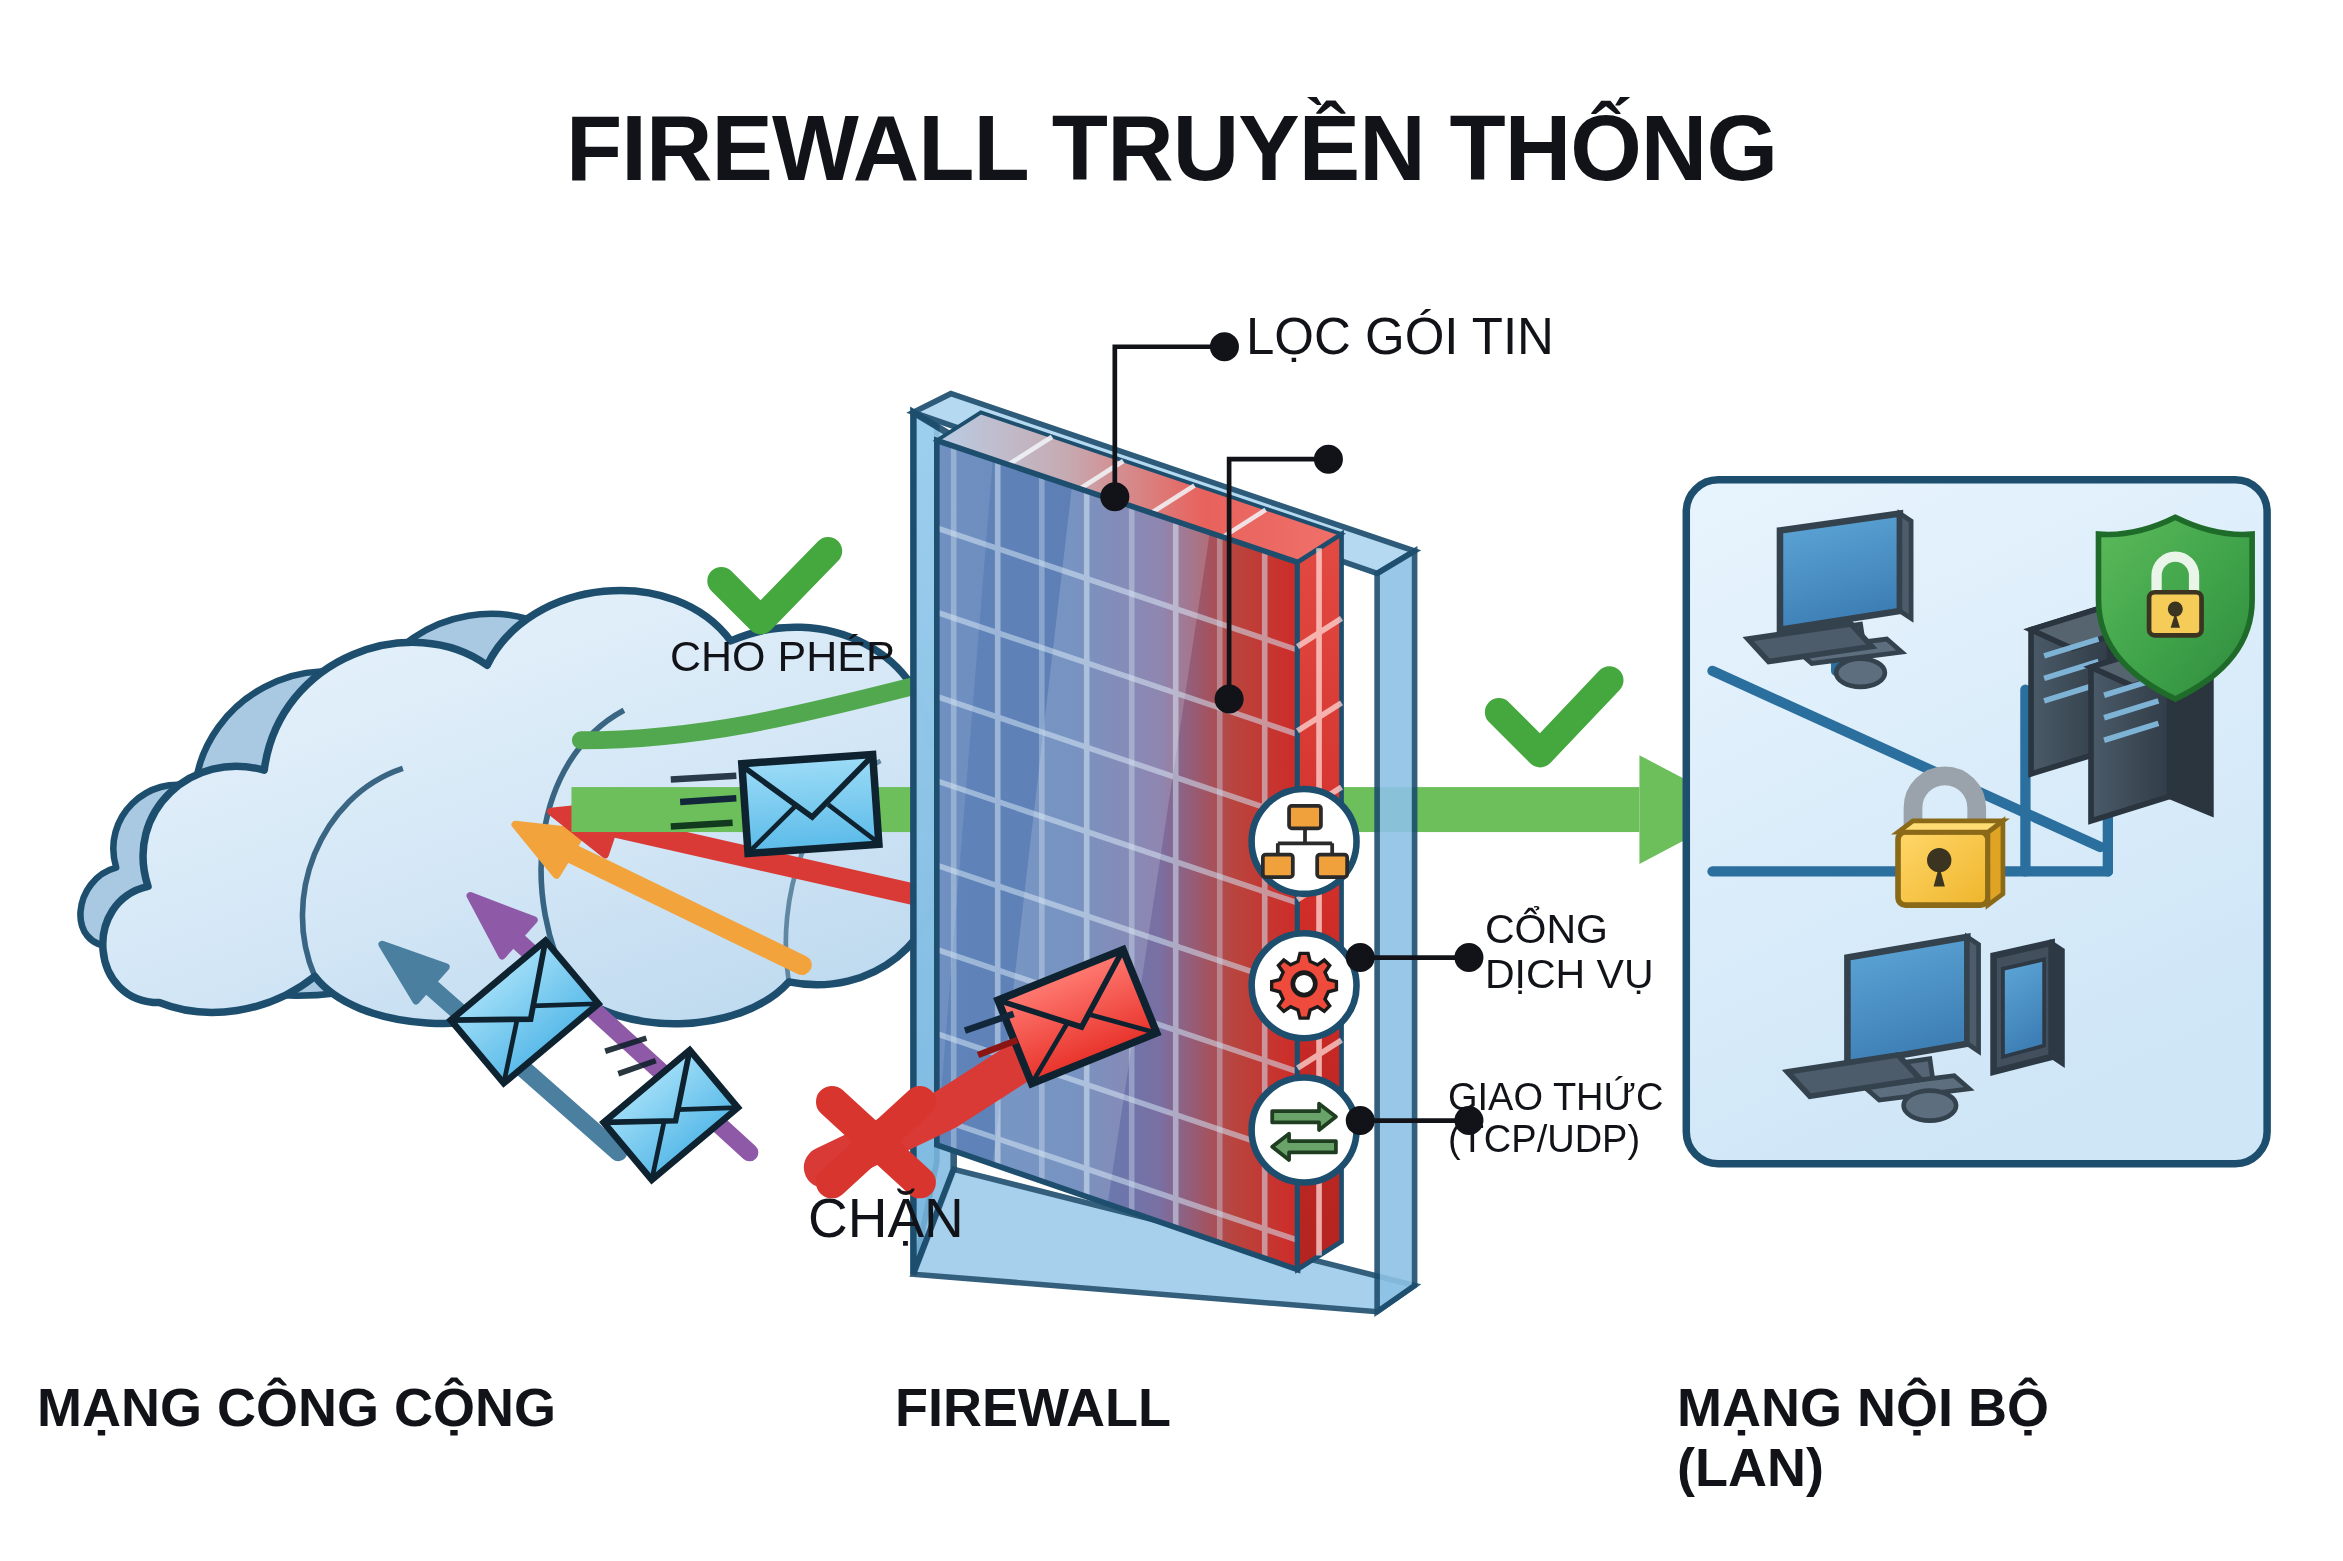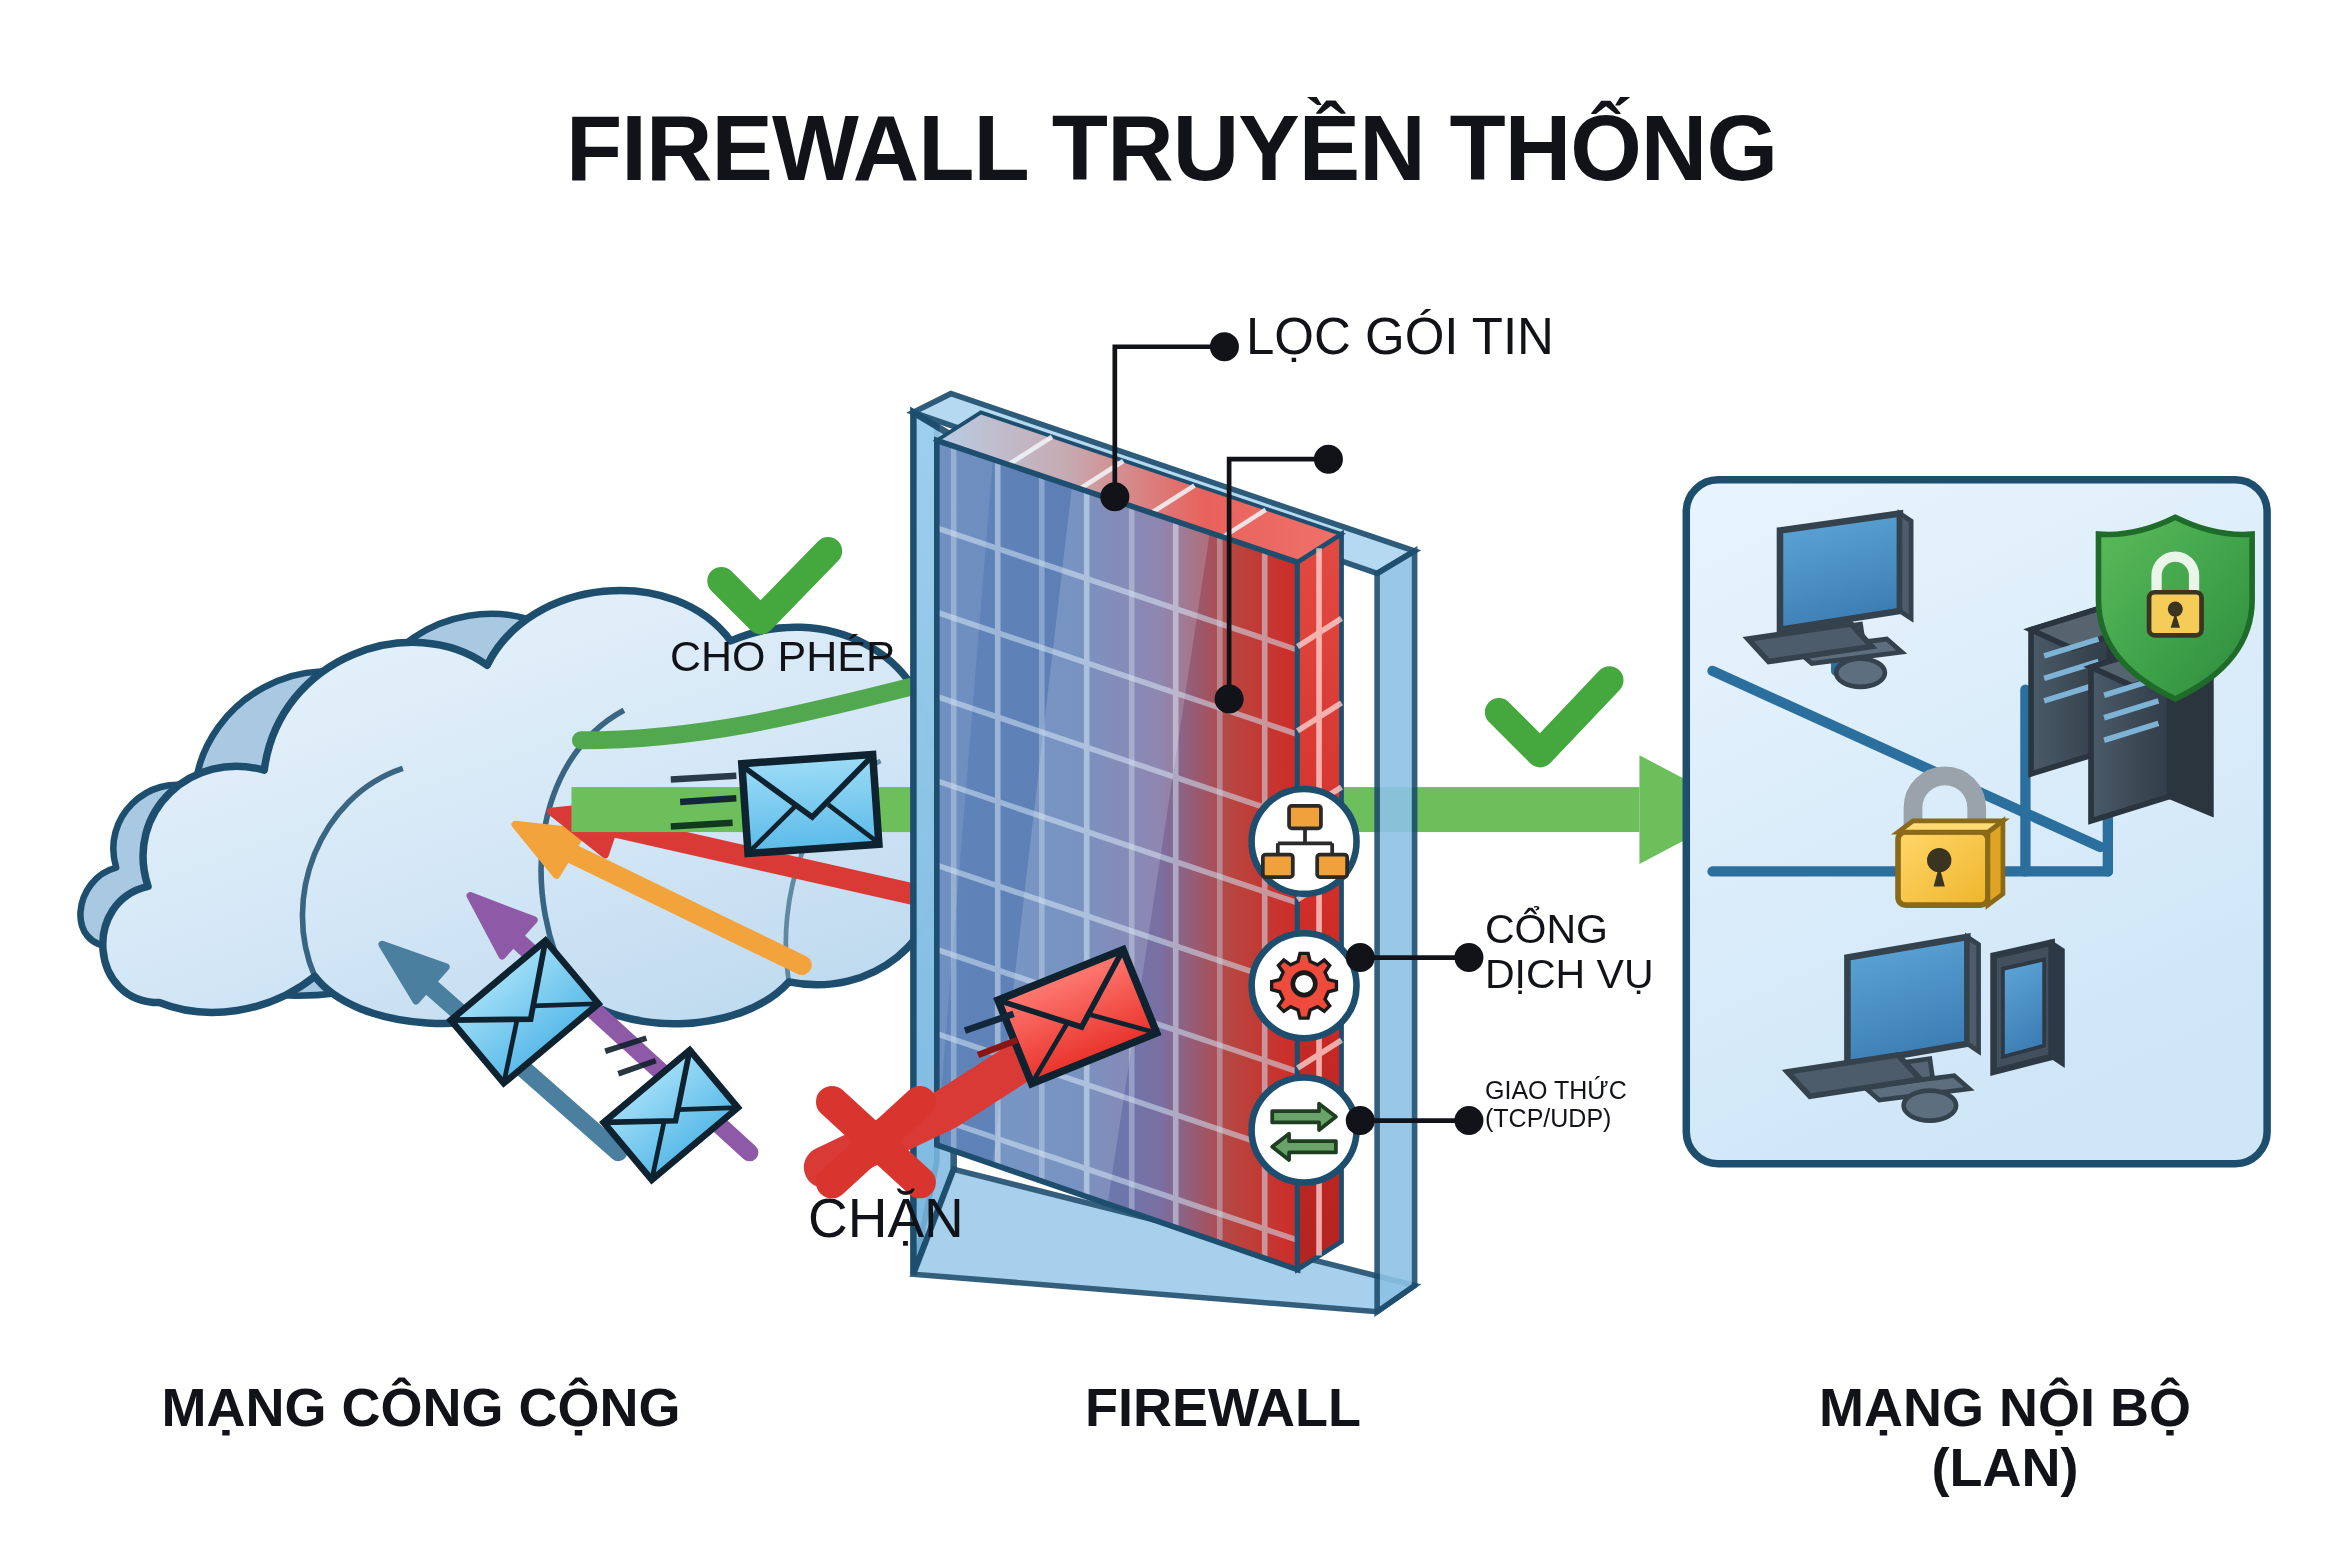--- a/index.html
+++ b/index.html
@@ -9,36 +9,36 @@
     -webkit-font-smoothing:antialiased;
   }
   #stage{position:absolute;left:0;top:0;width:2343px;height:1562px;}
   svg.layer{position:absolute;left:0;top:0;width:2343px;height:1562px;}
   .ttl{
     position:absolute;left:0;top:96px;width:2343px;text-align:center;
     font-size:92px;font-weight:bold;letter-spacing:-0.9px;color:#111318;
     font-family:"Liberation Sans",sans-serif;
   }
   .cap{
-    position:absolute;text-align:center;font-weight:bold;color:#111318;
+    position:absolute;text-align:left;font-weight:bold;color:#111318;
     font-size:54px;line-height:1.12;font-family:"Liberation Sans",sans-serif;
   }
   .cap-l{left:37px;top:1377px;width:768px;}
   .cap-m{left:895px;top:1377px;width:656px;}
   .cap-r{left:1677px;top:1377px;width:656px;}
   .lbl{
     position:absolute;font-weight:normal;color:#111318;
     font-family:"Liberation Sans",sans-serif;line-height:1.1;
   }
   .lbl-lgt{left:1246px;top:309px;font-size:51px;}
   .lbl-ip{left:1349px;top:426px;font-size:47px;}
   .lbl-cho{left:670px;top:633px;font-size:43px;}
   .lbl-chan{left:808px;top:1188px;font-size:55px;}
   .lbl-cong{left:1485px;top:907px;font-size:41px;}
-  .lbl-giao{left:1485px;top:1077px;font-size:25px;}
+  .lbl-giao{left:1448px;top:1077px;font-size:38px;}
   .nowrap{white-space:nowrap;}
 </style>
 </head>
 <body>
 
 <div id="stage">
 
   <div class="ttl">FIREWALL TRUYỀN THỐNG</div>
 
   <svg class="layer" viewBox="0 0 2501 1667">

